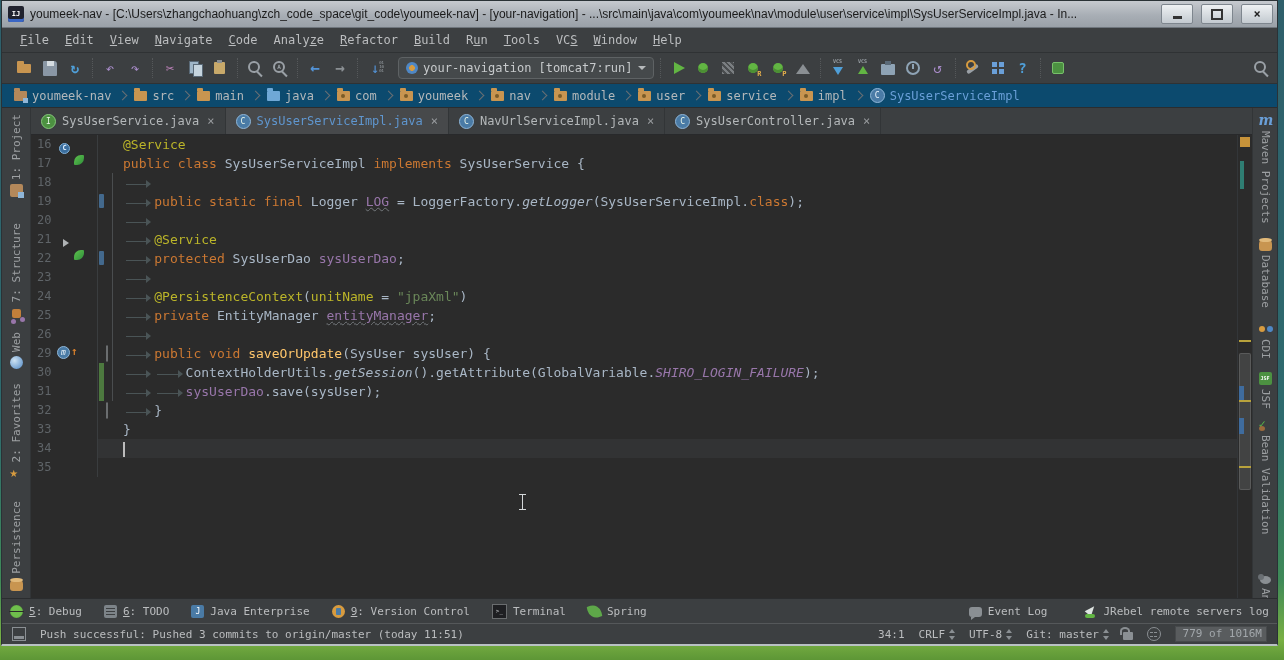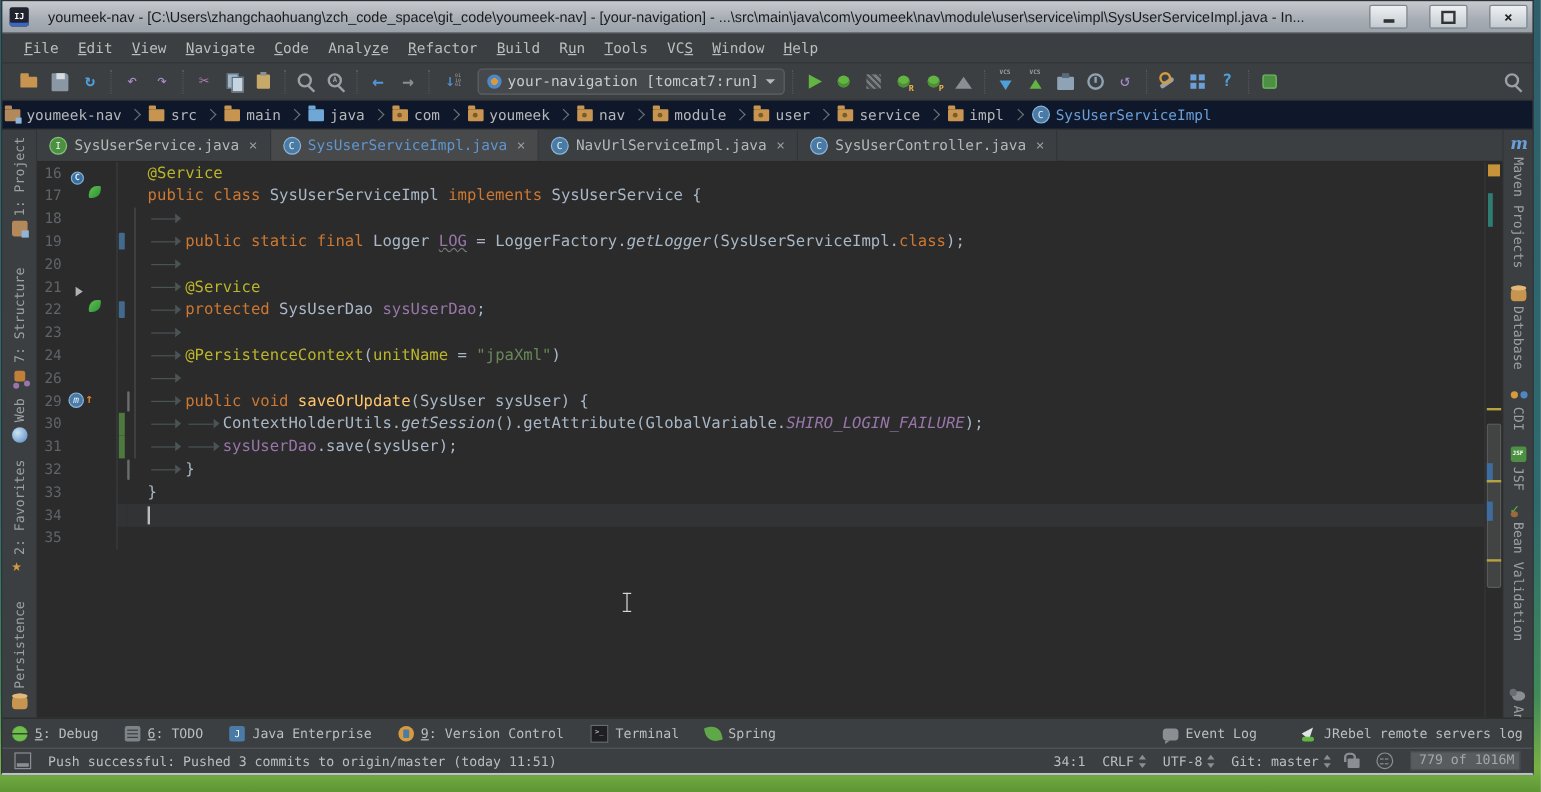--- a/index.html
+++ b/index.html
@@ -7,21 +7,21 @@
     width:1284px;height:660px;position:relative;overflow:hidden;
     font-family:"DejaVu Sans Mono",monospace;
     background:linear-gradient(180deg,#2e5f6b 0px,#2e6b6e 420px,#3f8a58 580px,#79b043 640px,#5d9636 660px);
   }
   .window{
     position:absolute;left:1px;top:0;width:1277px;height:646px;
     border:1px solid #2a3236;border-bottom:2px solid #b9c1c3;
     display:flex;flex-direction:column;background:#3c3f41;box-sizing:border-box;
   }
   
-  .titlebar{height:26px;display:flex;align-items:center;gap:16px;padding:0 4px 0 6px;
+  .titlebar{height:26px;display:flex;align-items:center;gap:6px;padding:0 4px 0 6px;
     background:linear-gradient(#c6cacf,#a8aeb5 55%,#9aa1a8);border-bottom:1px solid #6f767d;
     font-family:"Liberation Sans",sans-serif;font-size:12px;color:#1b1b1b;}
   .app-icon{width:16px;height:16px;background:#20222e;border-radius:2px;color:#fff;
     font:bold 7px "DejaVu Sans Mono",monospace;display:flex;align-items:center;justify-content:center;
     box-shadow:inset 0 -3px 0 #3a66c4;}
   .title-text{flex:1;white-space:nowrap;overflow:hidden;text-overflow:clip}
   .win-btn{width:30px;height:18px;margin-left:2px;border:1px solid #7e868e;border-radius:2px;
     background:linear-gradient(#eef1f3,#c3cad0);display:flex;align-items:center;justify-content:center;
     font:bold 12px "DejaVu Sans Mono",monospace;color:#222;}
   .win-btn .maxbox{width:8px;height:7px;border:2px solid #333}
@@ -74,21 +74,21 @@
   .i-history::before{content:"";position:absolute;left:3px;top:3px;width:10px;height:10px;border:2px solid #8ea3b5;border-radius:50%}
   .i-history::after{content:"";position:absolute;left:9px;top:6px;width:2px;height:5px;background:#8ea3b5}
   .i-rollback::before{content:"↺";color:#a88bc9}
   .i-settings::before{content:"";position:absolute;left:3px;top:9px;width:13px;height:4px;background:#9aa0a6;transform:rotate(-35deg);border-radius:2px}
   .i-settings::after{content:"";position:absolute;left:3px;top:2px;width:6px;height:6px;border:2px solid #d79b3f;border-radius:50%}
   .i-structure::before{content:"";position:absolute;left:4px;top:4px;width:5px;height:5px;background:#6a9fd8;box-shadow:7px 0 0 #6a9fd8,0 7px 0 #6a9fd8,7px 7px 0 #6a9fd8}
   .i-help::before{content:"?";color:#4f9fd8;font-weight:bold}
   .i-install-plugin::before{content:"";position:absolute;inset:4px;background:#4c9141;border:1px solid #77c06a;border-radius:2px}
   .tb-spacer{flex:1}
   
-  .crumbs{height:23px;display:flex;align-items:center;background:#0f172a;border-bottom:1px solid #2b2d2f;font-size:12px;color:#b4b8ba}
+  .crumbs{height:23px;display:flex;align-items:center;background:#0c4a6e;border-bottom:1px solid #2b2d2f;padding-left:10px;font-size:12px;color:#b4b8ba}
   .crumb{display:flex;align-items:center;padding:0 2px}
   .crumb-sep{width:6px;height:6px;border-top:1px solid #6a6f73;border-right:1px solid #6a6f73;transform:rotate(45deg);margin:0 6px}
   .ci{width:13px;height:10px;position:relative;margin-right:5px;border-radius:1px}
   .ci-folder,.ci-package{background:#c89550}
   .ci-folder::before,.ci-package::before,.ci-folder-blue::before,.ci-project::before{content:"";position:absolute;left:0;top:-3px;width:6px;height:3px;background:inherit;border-radius:1px 1px 0 0}
   .ci-package::after{content:"";position:absolute;left:4px;top:3px;width:4px;height:4px;background:#7a5c28;border-radius:50%}
   .ci-folder-blue{background:#6fa8d6}
   .ci-project{background:#b3885a}
   .ci-project::after{content:"";position:absolute;right:-1px;bottom:-2px;width:5px;height:5px;background:#8fb6d8}
   .ci-class{width:13px;height:13px;border-radius:50%;background:#4a7ba6;border:1px solid #8fb6d8;top:0}
@@ -478,20 +478,27 @@
               <span class="code"><span class="seg-tab"></span></span>
             </div>
             <div class="ln guide">
               <span class="g-num">24</span>
               <span class="g-icon"></span>
               <span class="g-marker"></span>
               <span class="g-fold"></span>
               <span class="code"><span class="seg-tab"></span><span class="seg seg-ann">@PersistenceContext</span><span class="seg seg-def">(</span><span class="seg seg-attr">unitName</span><span class="seg seg-def"> = </span><span class="seg seg-str">"jpaXml"</span><span class="seg seg-def">)</span></span>
             </div>
             <div class="ln guide">
+              <span class="g-num">25</span>
+              <span class="g-icon"></span>
+              <span class="g-marker"></span>
+              <span class="g-fold"></span>
+              <span class="code"><span class="seg-tab"></span><span class="seg seg-kw">private </span><span class="seg seg-def">EntityManager </span><span class="seg seg-fieldU">entityManager</span><span class="seg seg-def">;</span></span>
+            </div>
+            <div class="ln guide">
               <span class="g-num">26</span>
               <span class="g-icon"></span>
               <span class="g-marker"></span>
               <span class="g-fold"></span>
               <span class="code"><span class="seg-tab"></span></span>
             </div>
             <div class="ln guide">
               <span class="g-num">29</span>
               <span class="g-icon"><span class="gi gi-override-spring"></span></span>
               <span class="g-marker"></span>

